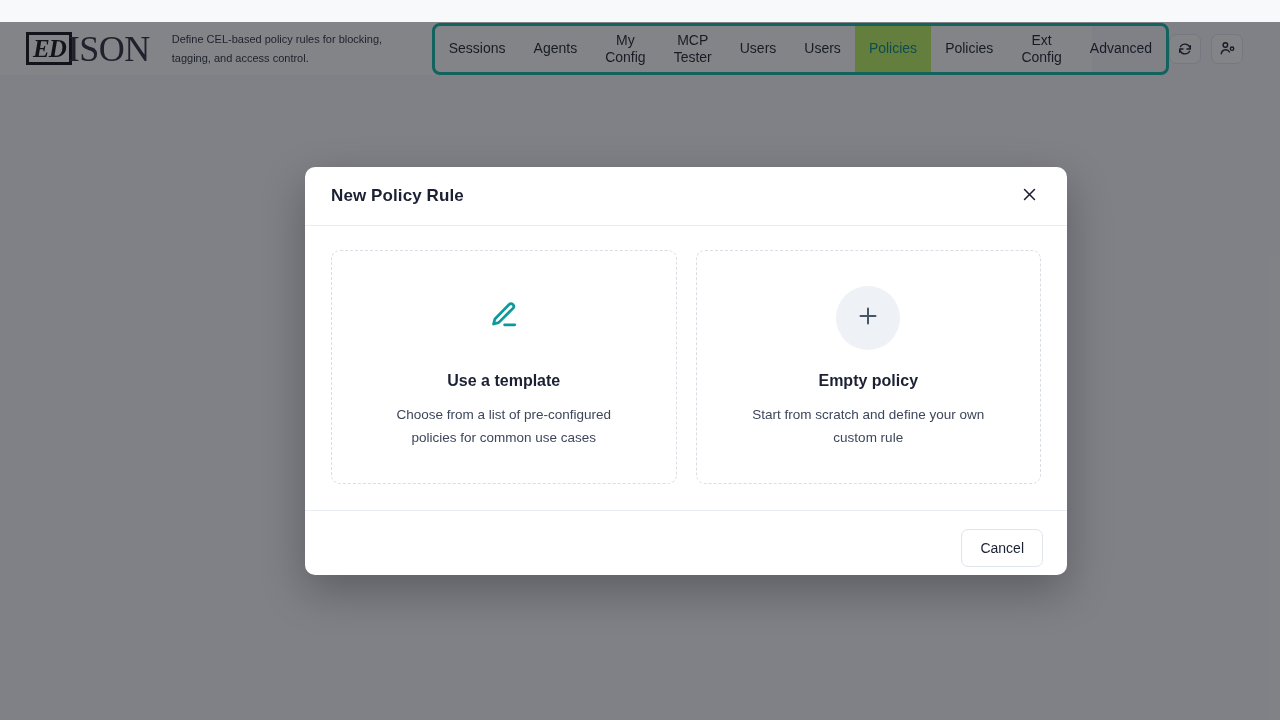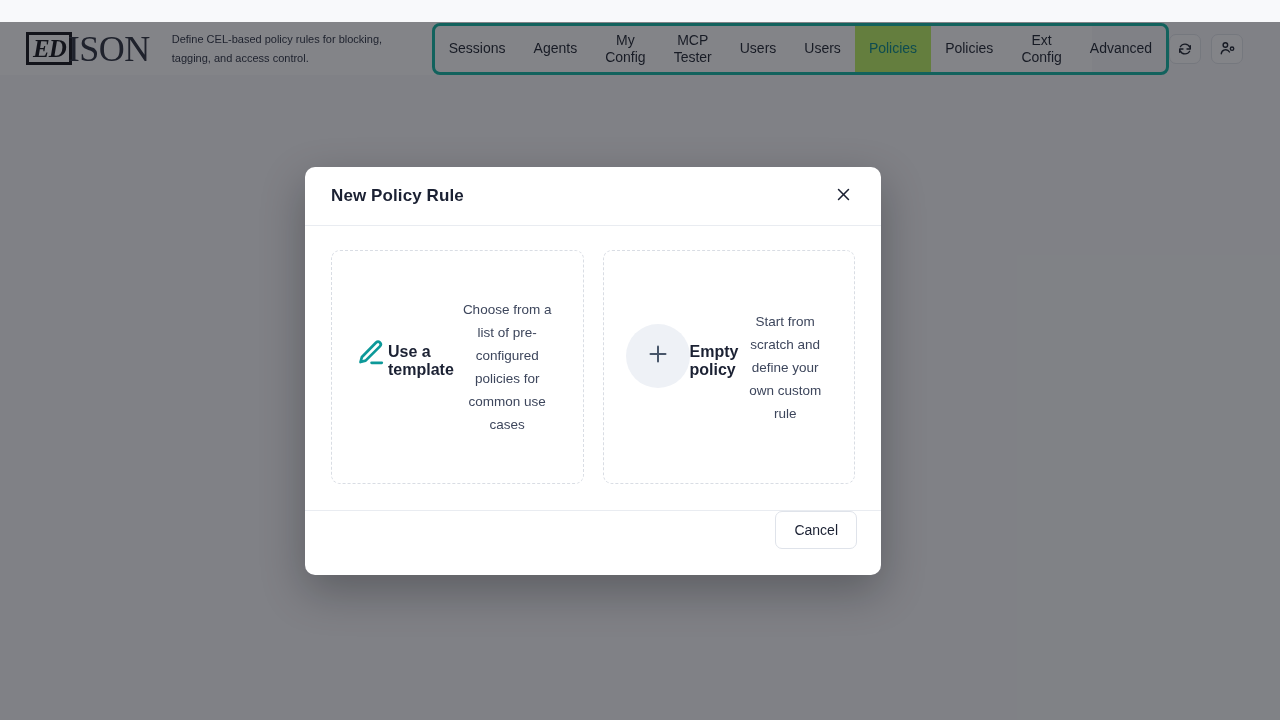--- a/index.html
+++ b/index.html
@@ -121,21 +121,21 @@
     width: 1280px; height: 698px;
     background: rgba(17, 20, 26, 0.52);
     display: flex;
     align-items: flex-start;
     justify-content: center;
   }
 
   #modal {
     position: absolute;
     left: 305px; top: 145px;
-    width: 576px;
+    width: 762px;
     background: #ffffff;
     border-radius: 10px;
     box-shadow: 0 16px 44px rgba(10, 12, 18, 0.30);
     overflow: hidden;
   }
 
   #modal-header {
     height: 59px;
     display: flex;
     align-items: center;
@@ -161,20 +161,21 @@
     gap: 19px;
   }
 
   .choice-card {
     flex: 1 1 0;
     height: 234px;
     border: 1px dashed #d9dde4;
     border-radius: 9px;
     background: #ffffff;
     display: flex;
+    flex-direction: column;
     align-items: center;
     justify-content: center;
     cursor: pointer;
     padding: 0 22px;
   }
   .card-icon-wrap {
     height: 64px;
     display: flex;
     align-items: center;
     justify-content: center;
@@ -199,23 +200,23 @@
     line-height: 23px;
     color: #3d465c;
     text-align: center;
     max-width: 232px;
   }
 
   #modal-footer {
     border-top: 1px solid #e9ecf1;
     height: 65px;
     display: flex;
-    align-items: flex-start;
+    align-items: flex-end;
     justify-content: flex-end;
-    padding: 0 24px;
+    padding: 8px 24px;
   }
   #cancel-button {
     min-width: 76px;
     height: 38px;
     padding: 0 18px;
     border: 1px solid #dfe3ea;
     border-radius: 7px;
     background: #ffffff;
     font-size: 14px;
     color: #1b2133;

